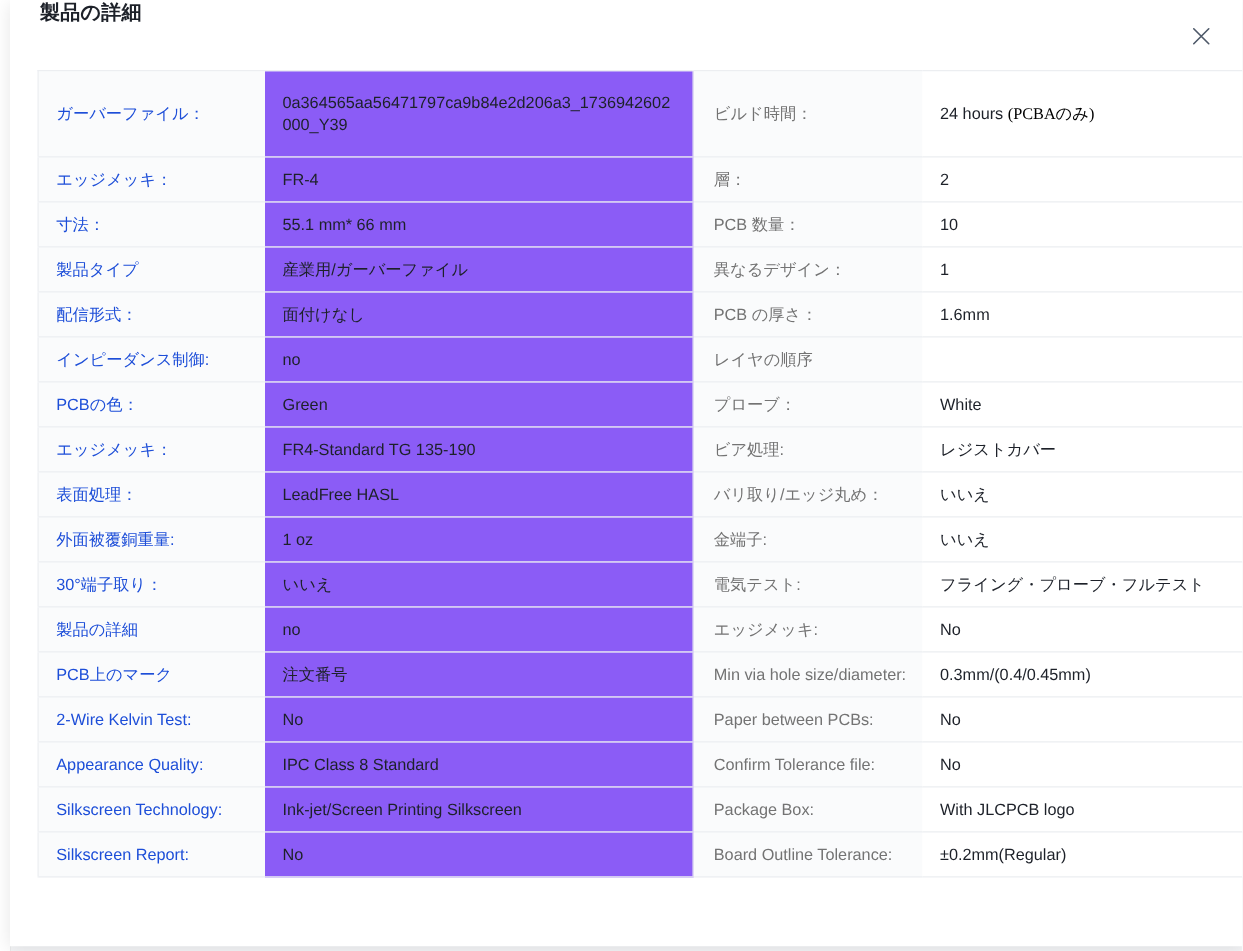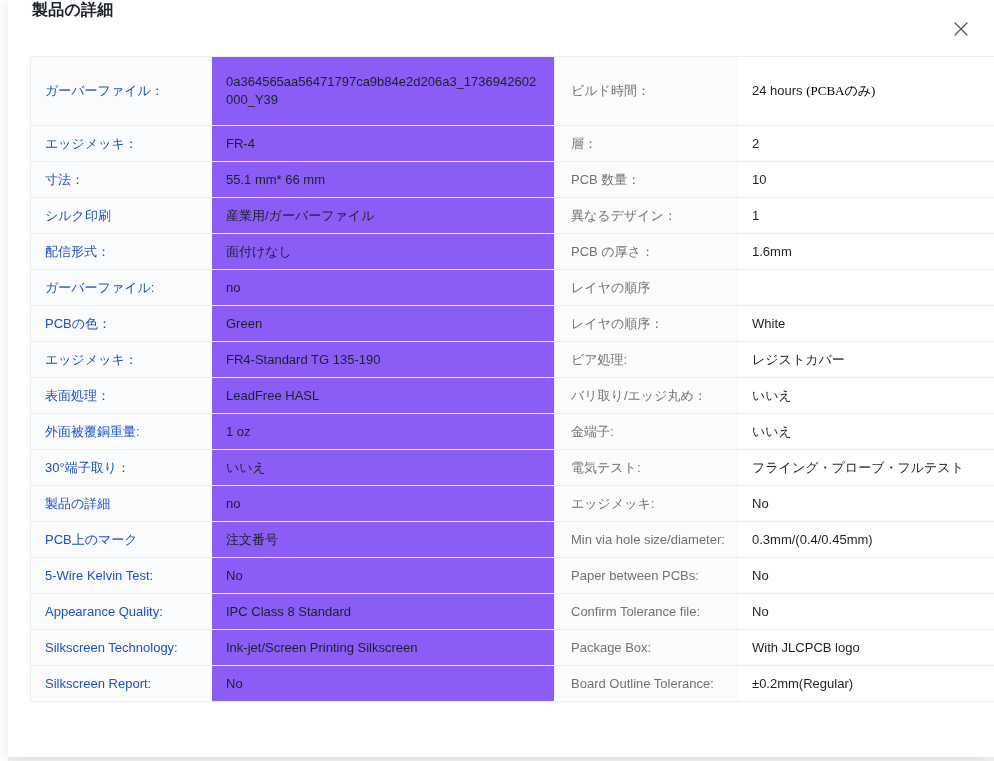--- a/index.html
+++ b/index.html
@@ -136,41 +136,41 @@
           <td class="label-r">層：</td>
           <td class="value-r">2</td>
         </tr>
         <tr>
           <td class="label">寸法：</td>
           <td class="value">55.1 mm* 66 mm</td>
           <td class="label-r">PCB 数量：</td>
           <td class="value-r">10</td>
         </tr>
         <tr>
-          <td class="label">シルク印刷</td>
+          <td class="label">製品タイプ</td>
           <td class="value">産業用/ガーバーファイル</td>
           <td class="label-r">異なるデザイン：</td>
           <td class="value-r">1</td>
         </tr>
         <tr>
           <td class="label">配信形式：</td>
           <td class="value">面付けなし</td>
           <td class="label-r">PCB の厚さ：</td>
           <td class="value-r">1.6mm</td>
         </tr>
         <tr>
-          <td class="label">ガーバーファイル:</td>
+          <td class="label">インピーダンス制御:</td>
           <td class="value">no</td>
           <td class="label-r">レイヤの順序</td>
           <td class="value-r"></td>
         </tr>
         <tr>
           <td class="label">PCBの色：</td>
           <td class="value">Green</td>
-          <td class="label-r">レイヤの順序：</td>
+          <td class="label-r">プローブ：</td>
           <td class="value-r">White</td>
         </tr>
         <tr>
           <td class="label">エッジメッキ：</td>
           <td class="value">FR4-Standard TG 135-190</td>
           <td class="label-r">ビア処理:</td>
           <td class="value-r">レジストカバー</td>
         </tr>
         <tr>
           <td class="label">表面処理：</td>
@@ -196,21 +196,21 @@
           <td class="label-r">エッジメッキ:</td>
           <td class="value-r">No</td>
         </tr>
         <tr>
           <td class="label">PCB上のマーク</td>
           <td class="value">注文番号</td>
           <td class="label-r">Min via hole size/diameter:</td>
           <td class="value-r">0.3mm/(0.4/0.45mm)</td>
         </tr>
         <tr>
-          <td class="label">5-Wire Kelvin Test:</td>
+          <td class="label">2-Wire Kelvin Test:</td>
           <td class="value">No</td>
           <td class="label-r">Paper between PCBs:</td>
           <td class="value-r">No</td>
         </tr>
         <tr>
           <td class="label">Appearance Quality:</td>
           <td class="value">IPC Class 8 Standard</td>
           <td class="label-r">Confirm Tolerance file:</td>
           <td class="value-r">No</td>
         </tr>

